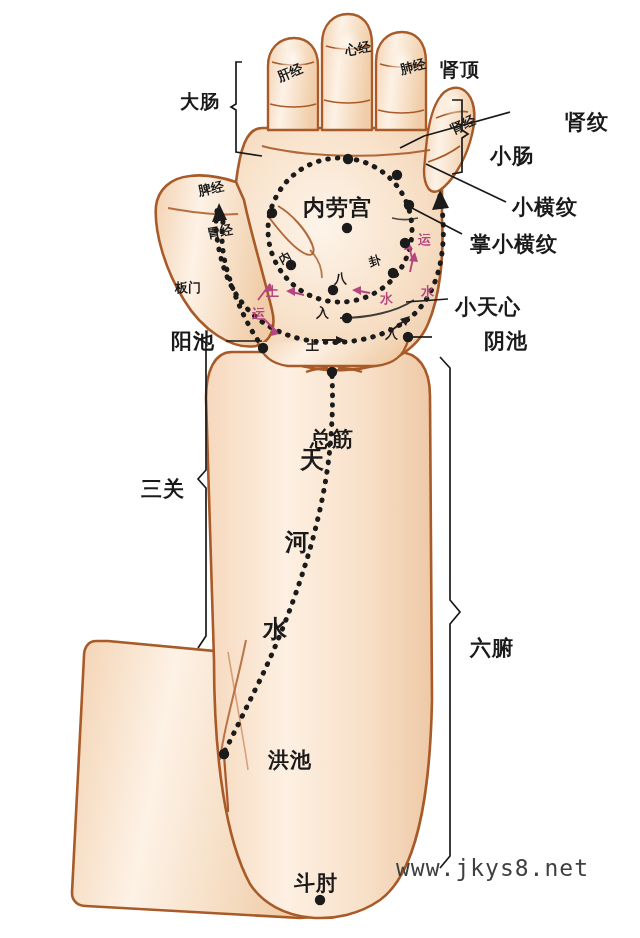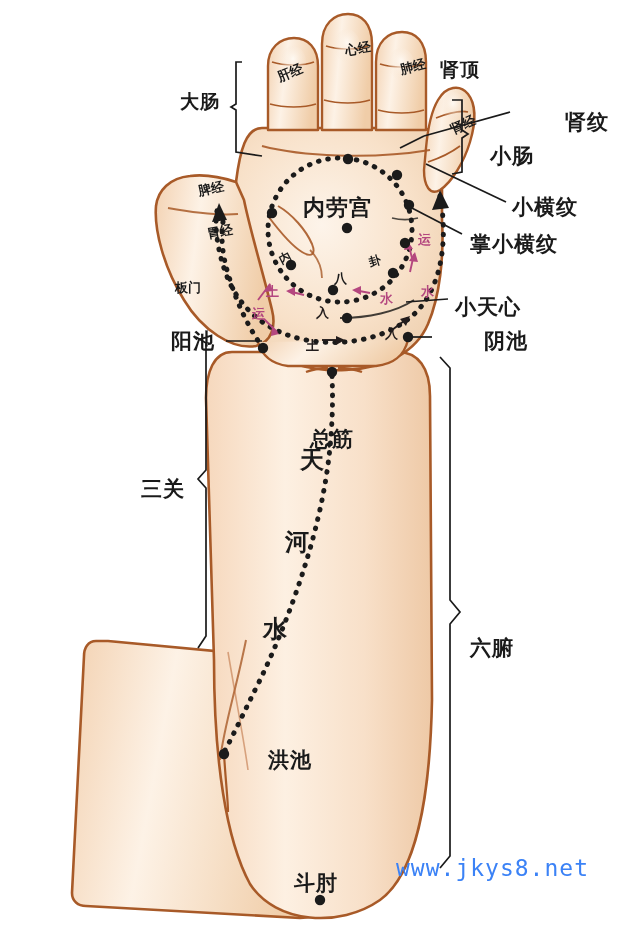--- a/index.html
+++ b/index.html
@@ -54,21 +54,21 @@
     white-space:nowrap;
     line-height:1;
   }
 
   
   #watermark{
     position:absolute;
     left:396px;top:855px;
     font-family:"DejaVu Sans Mono","Liberation Mono",monospace;
     font-size:23px;
-    color:#3b82f6;
+    color:#404040;
     letter-spacing:1px;
     white-space:nowrap;
   }
 </style>
 </head>
 <body>
 
 <div id="stage">
 
   <svg id="art" viewBox="0 0 640 938">

